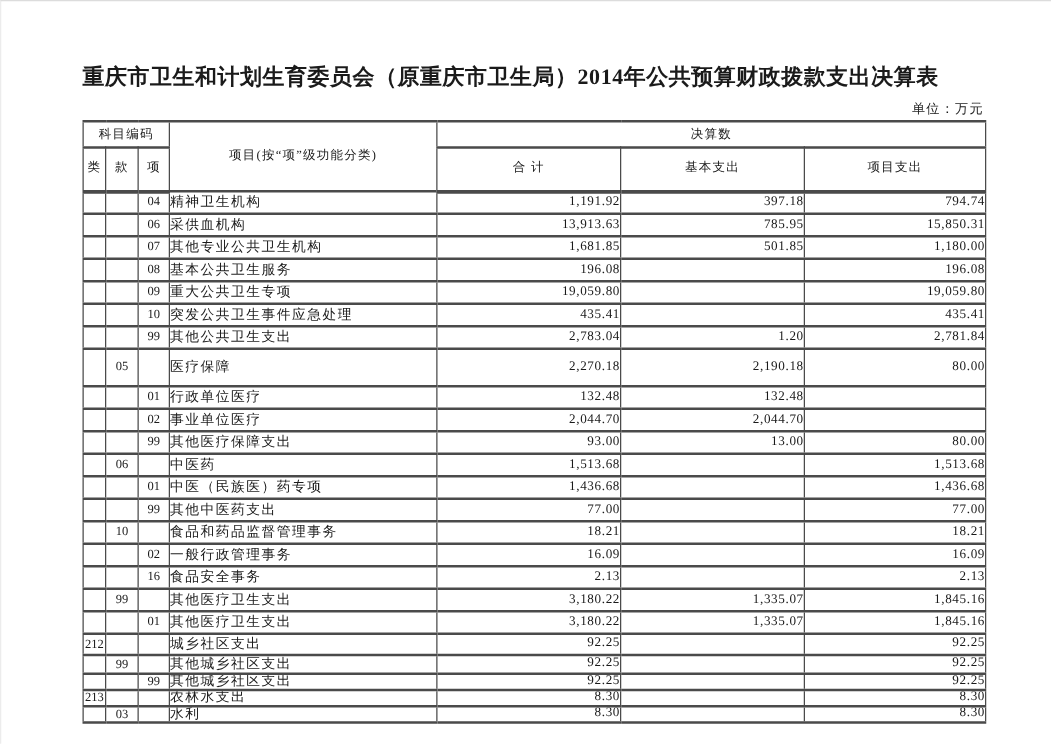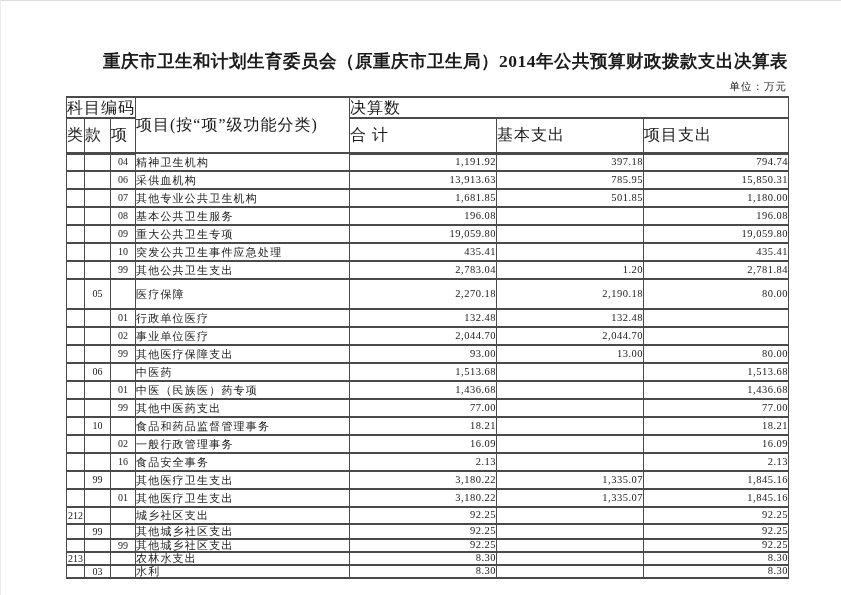--- a/index.html
+++ b/index.html
@@ -16,21 +16,21 @@
     position: relative;
     border-top: 1px solid #dcdcdc;
     border-left: 1px solid #ececec;
     box-sizing: border-box;
   }
   .page-title {
     position: absolute;
     left: 65px;
     width: 722px;
     top: 48px;
-    text-align: right;
+    text-align: left;
     font-size: 17.5px;
     font-weight: bold;
     letter-spacing: 0.5px;
     white-space: nowrap;
   }
   .unit-label {
     position: absolute;
     right: 54px;
     top: 79px;
     font-size: 10.5px;
@@ -52,22 +52,22 @@
     font-weight: normal;
     vertical-align: middle;
     overflow: hidden;
     white-space: nowrap;
     line-height: 1;
   }
   thead tr.head-top { height: 21px; }
   thead tr.head-sub { height: 35px; }
   thead tr.head-sub th { border-bottom-width: 3px; }
   thead th {
-    text-align: left;
-    font-size: 16px;
+    text-align: center;
+    font-size: 10px;
     letter-spacing: 1px;
   }
   td.code {
     text-align: center;
     font-size: 10px;
     letter-spacing: 0;
   }
   td.name {
     text-align: left;
     padding-left: 4px;

